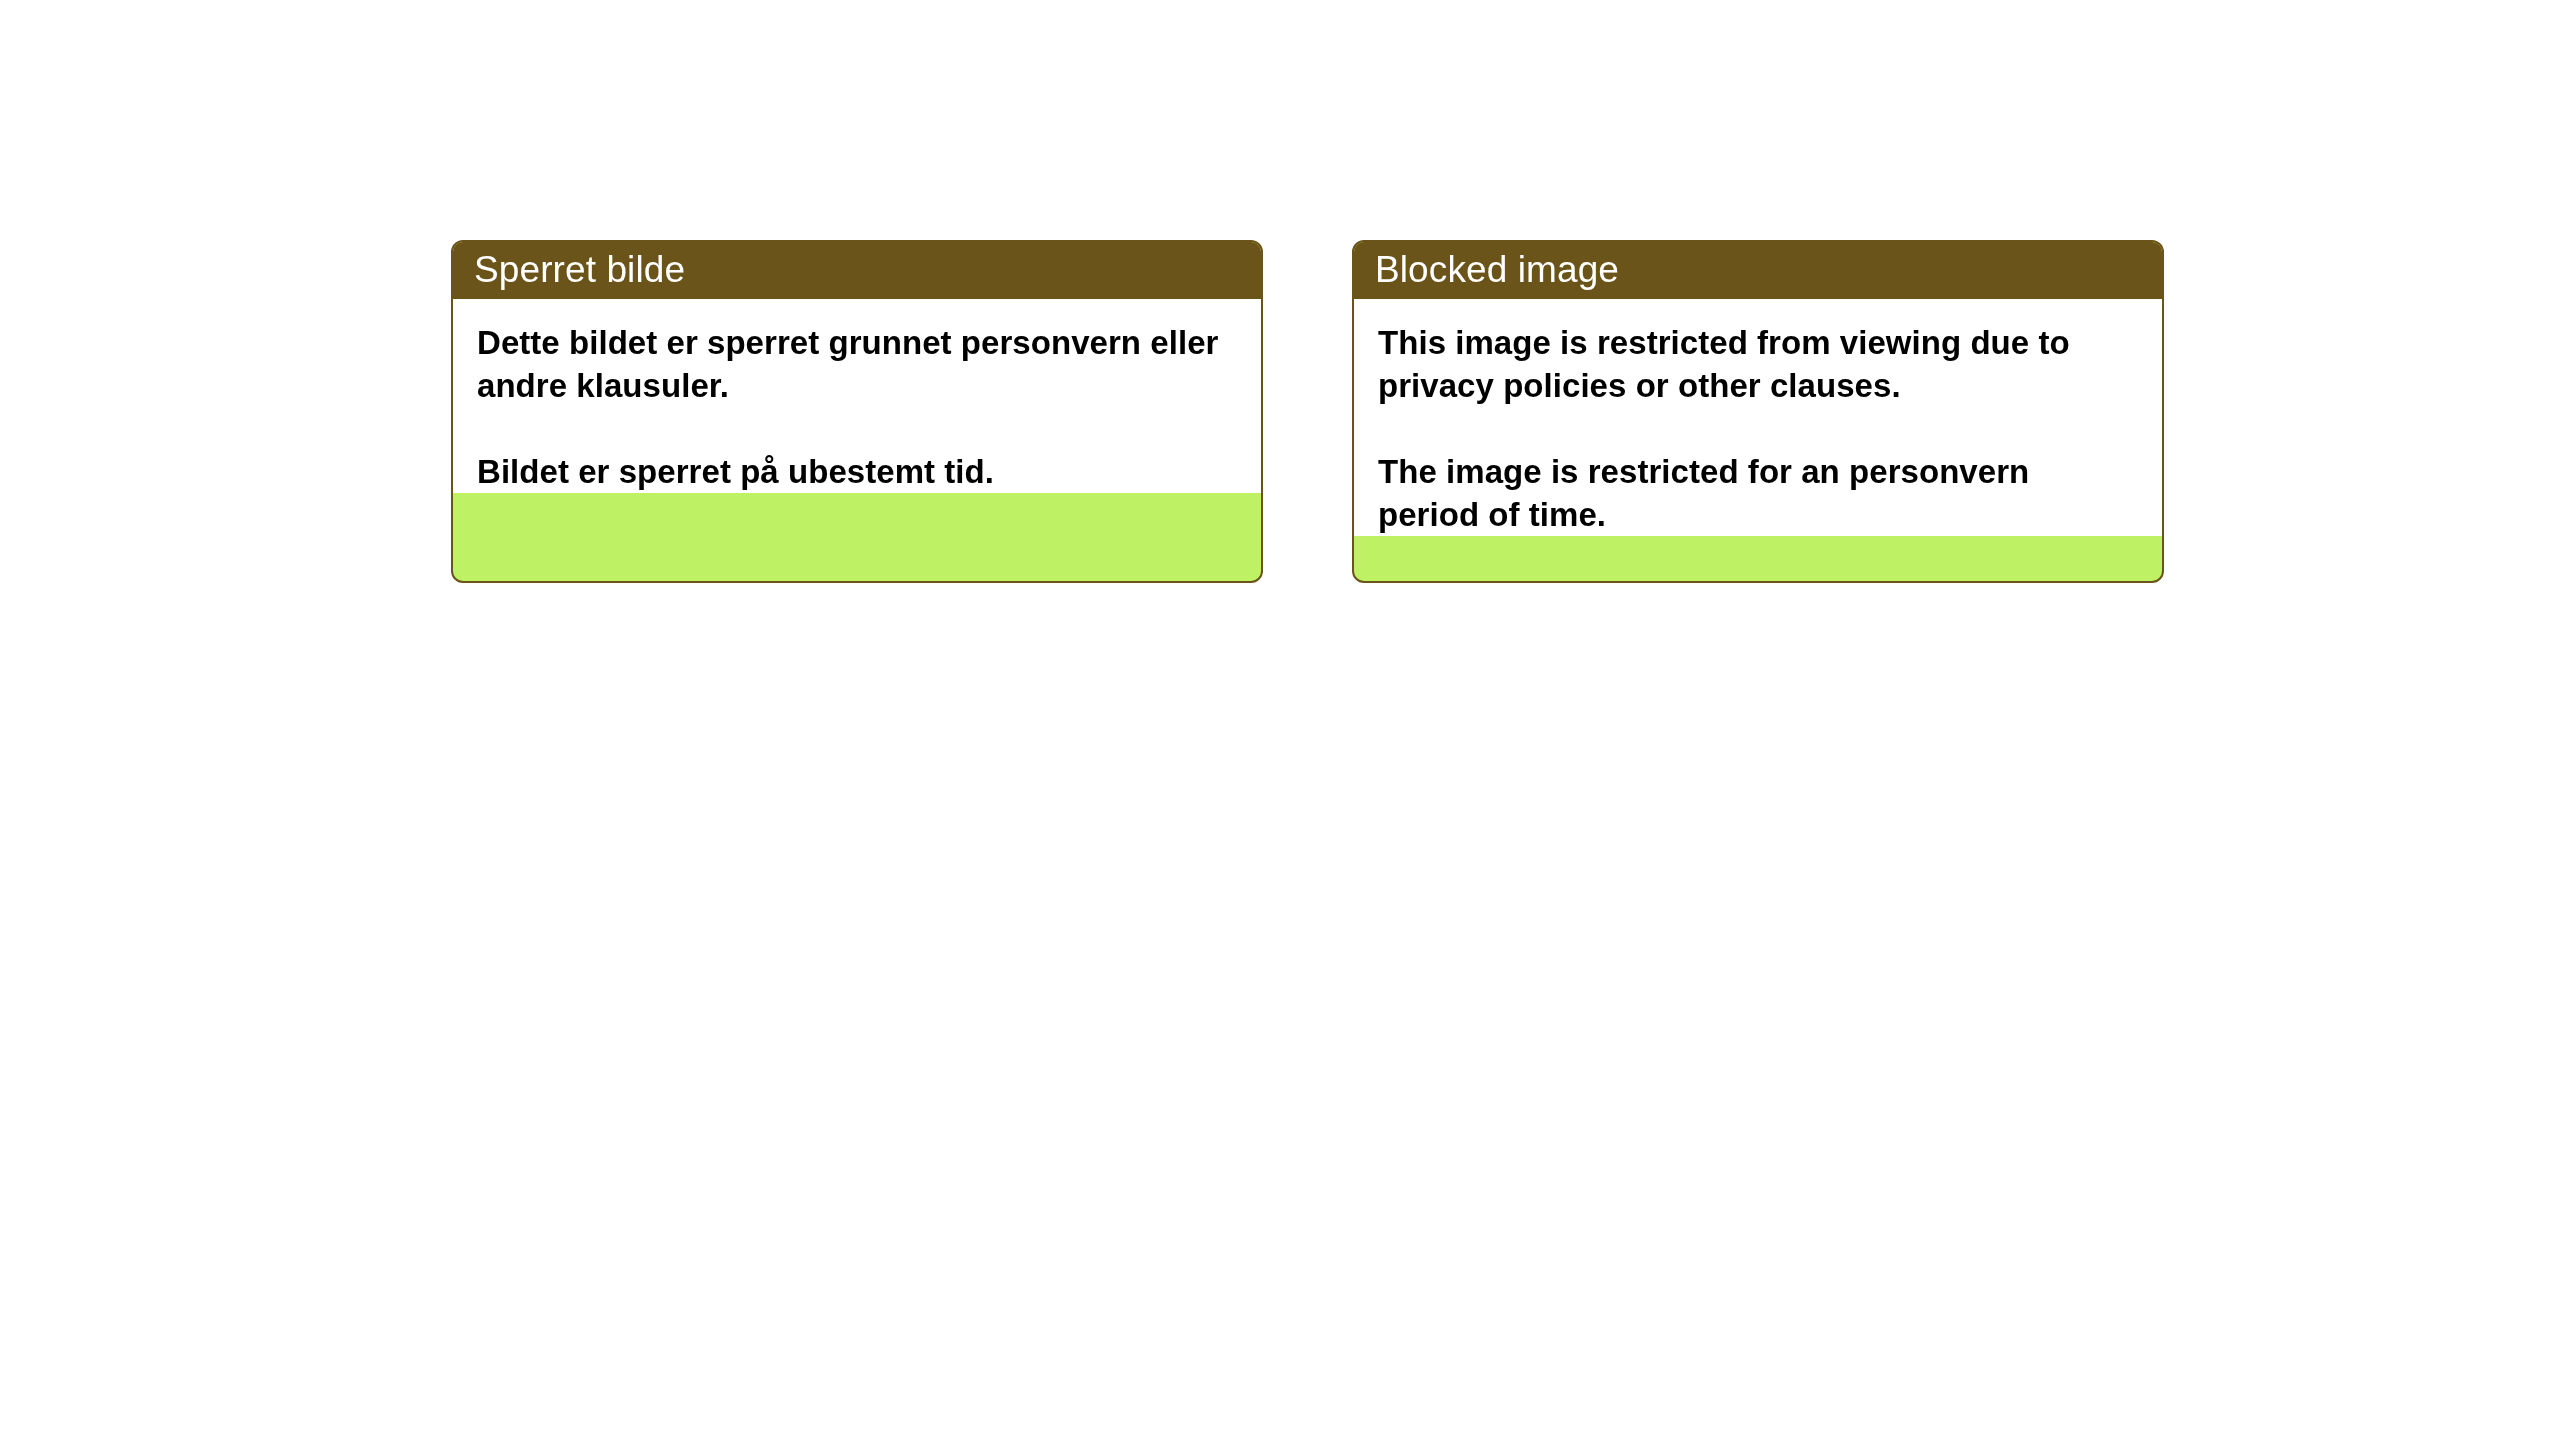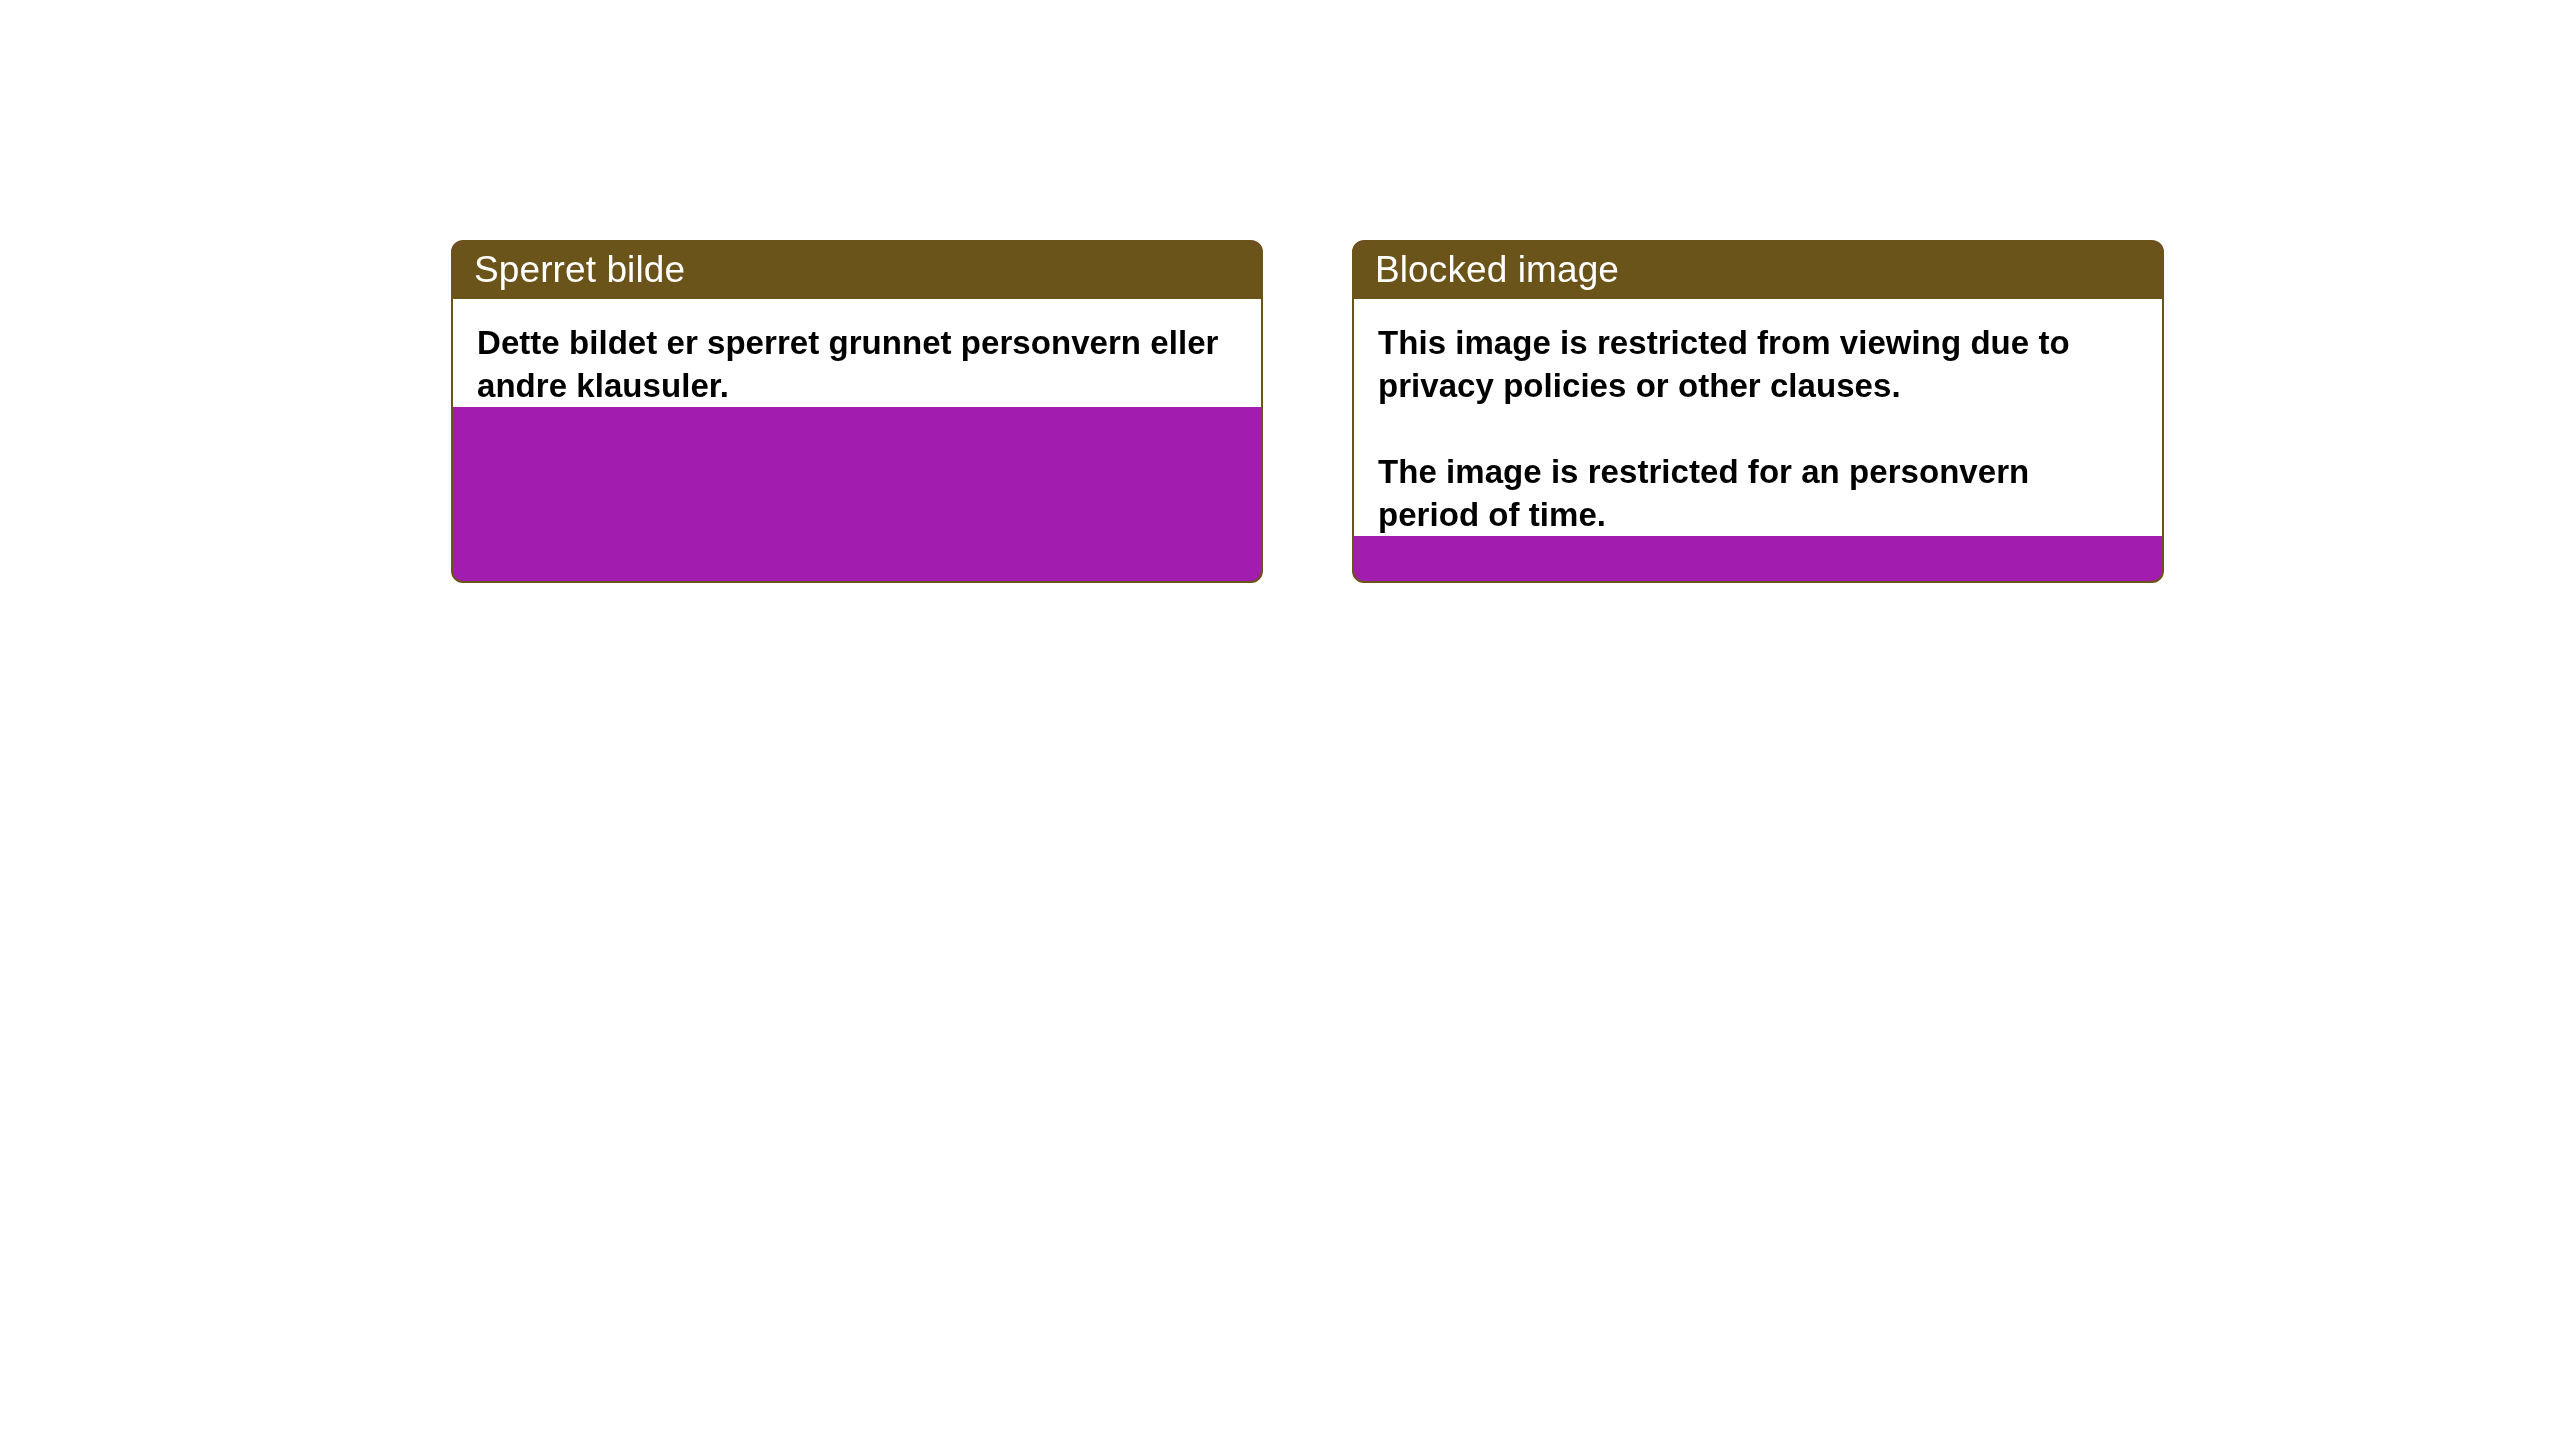--- a/index.html
+++ b/index.html
@@ -21,21 +21,21 @@
     left: 0;
     top: 0;
     width: 2560px;
     height: 1440px;
   }
 
   .notice-card {
     position: absolute;
     top: 240px;
     box-sizing: border-box;
-    background: #a21caf;
+    background: #bef264;
     border: 2px solid #6b5419;
     border-radius: 12px;
     overflow: hidden;
   }
 
   .notice-card.left {
     left: 451px;
     width: 812px;
     height: 343px;
   }
@@ -90,20 +90,21 @@
 <body>
 
 <div id="notice-stage">
 
   <section class="notice-card left">
     <div class="notice-header">
       <h2 class="notice-title">Sperret bilde</h2>
     </div>
     <div class="notice-body">
       <p class="notice-paragraph">Dette bildet er sperret grunnet personvern eller andre klausuler.</p>
+      <p class="notice-paragraph">Bildet er sperret på ubestemt tid.</p>
     </div>
   </section>
 
   <section class="notice-card right">
     <div class="notice-header">
       <h2 class="notice-title">Blocked image</h2>
     </div>
     <div class="notice-body">
       <p class="notice-paragraph">This image is restricted from viewing due to privacy policies or other clauses.</p>
       <p class="notice-paragraph">The image is restricted for an personvern period of time.</p>

